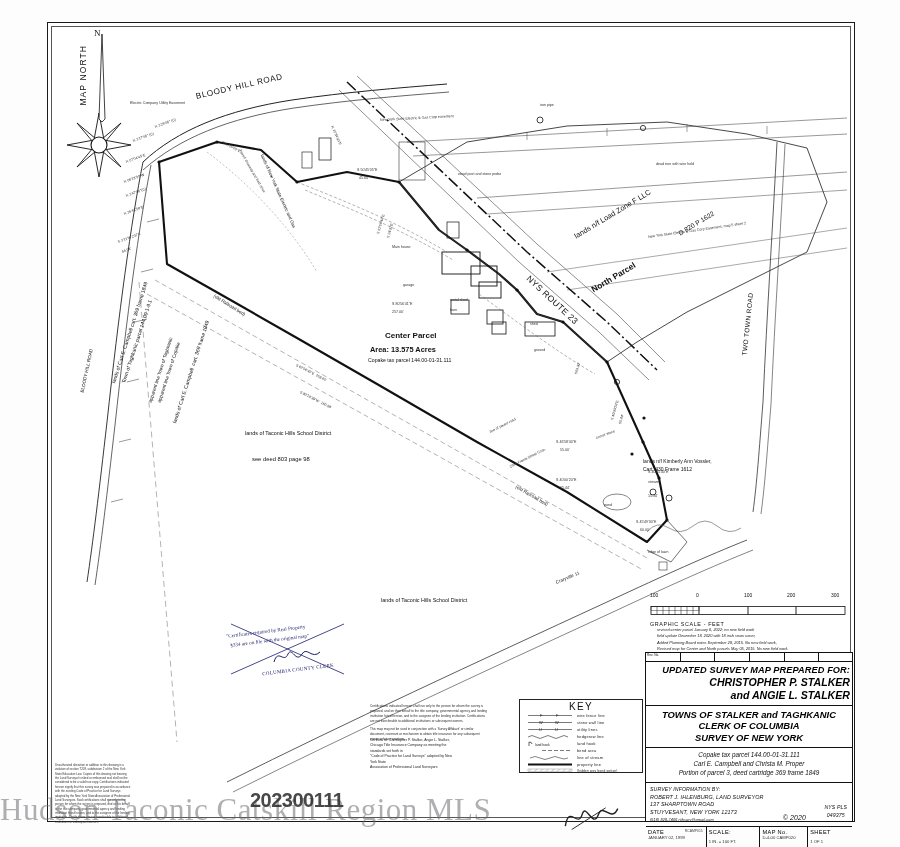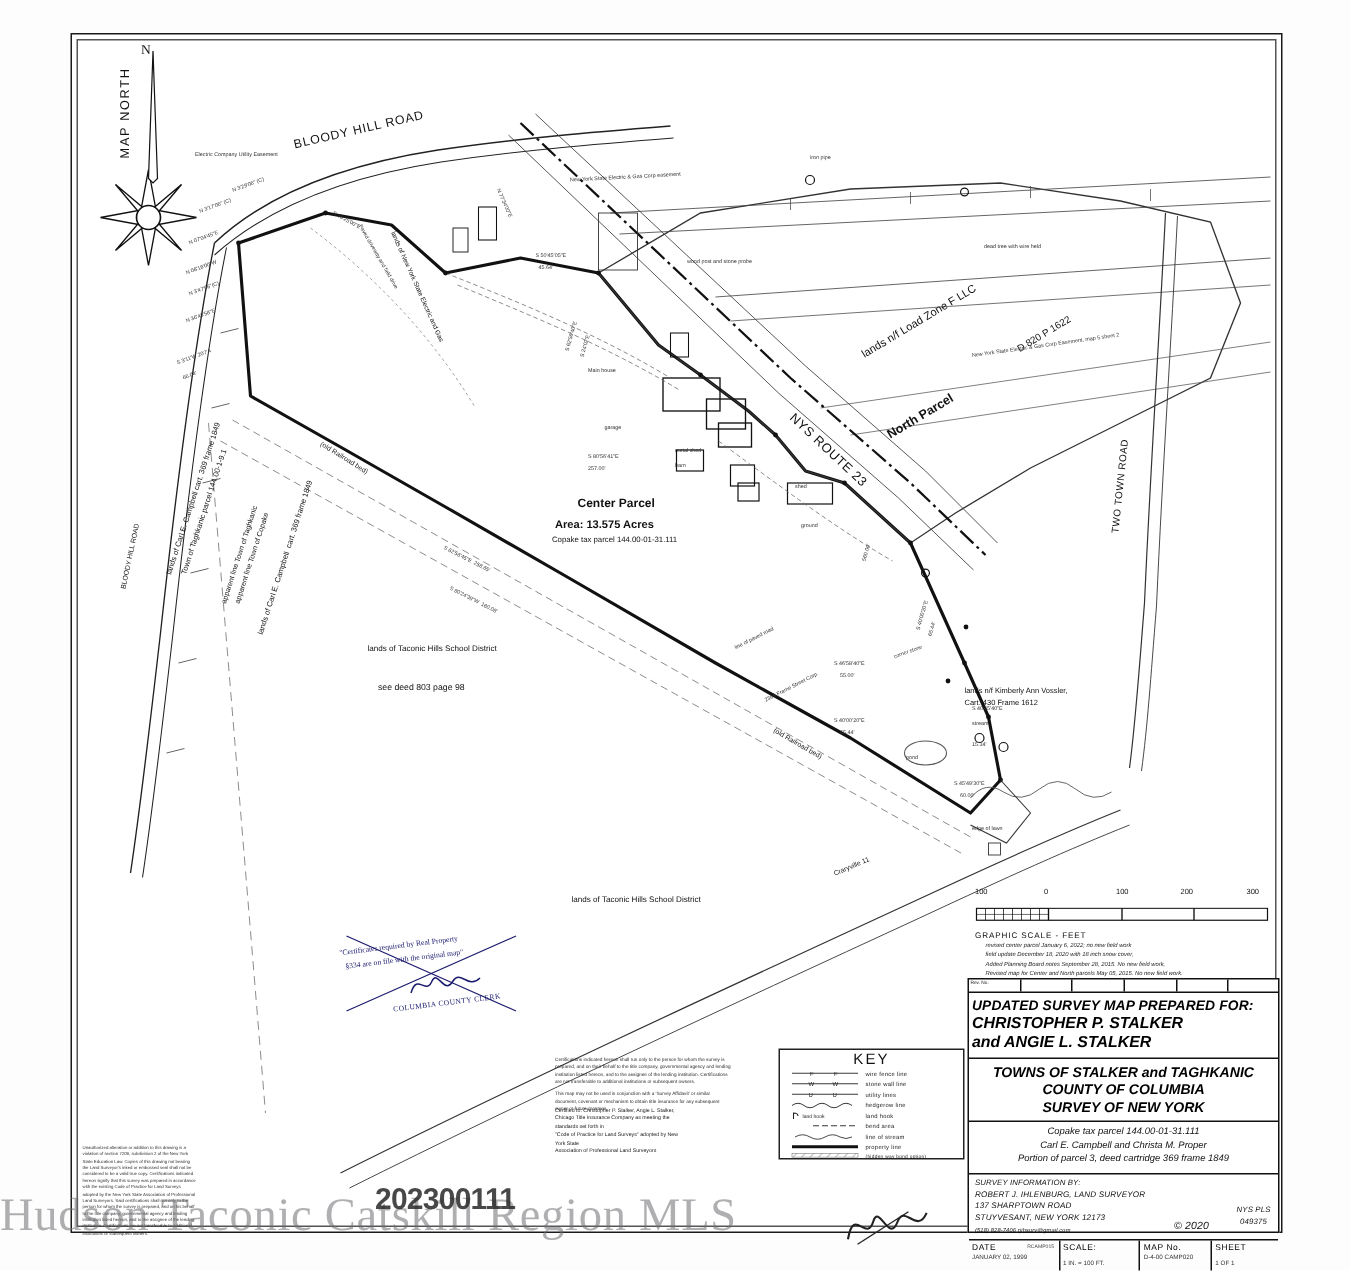--- a/index.html
+++ b/index.html
@@ -77,21 +77,21 @@
   
   #titleblock {
     position: absolute; left: 645px; top: 652px;
     width: 206px; height: 168px;
     border: 1.2px solid #111; background:#fff;
   }
   .tb-sec { border-bottom: 1.1px solid #111; }
   .tb-revrow { height: 8px; display:flex; }
   .tb-revrow .c { border-right: 0.8px solid #111; height:100%; }
   .tb-revrow .c span { font-size: 3.2px; padding-left:1px; color:#222; display:block; }
-  #tb-main { text-align: left; padding: 3px 2px 4px; }
+  #tb-main { text-align: right; padding: 3px 2px 4px; }
   #tb-main .l1 { font-size: 9.2px; font-style: italic; font-weight: bold; letter-spacing: .1px; }
   #tb-main .l2 { font-size: 10.6px; font-style: italic; font-weight: bold; margin-top: 1px; }
   #tb-main .l3 { font-size: 10.6px; font-style: italic; font-weight: bold; margin-top: 1px; }
   #tb-town { text-align:center; padding: 3px 2px 4px; }
   #tb-town div { font-size: 9.4px; font-style: italic; font-weight: bold; line-height: 1.22; }
   #tb-parcel { text-align:center; padding: 3px 2px 4px; }
   #tb-parcel div { font-size: 6.3px; font-style: italic; line-height: 1.42; color:#111; }
   #tb-surveyor { padding: 3px 4px 3px; position: relative; }
   #tb-surveyor div { font-size: 5.2px; font-style: italic; line-height: 1.42; color:#111; letter-spacing:.1px;}
   #tb-surveyor .addrline { font-size: 5.4px; }
@@ -500,21 +500,21 @@
     </div>
 
     <div class="tb-sec" id="tb-main">
       <div class="l1">UPDATED SURVEY MAP PREPARED FOR:</div>
       <div class="l2">CHRISTOPHER P. STALKER</div>
       <div class="l3">and ANGIE L. STALKER</div>
     </div>
 
     <div class="tb-sec" id="tb-town">
       <div>TOWNS OF STALKER and TAGHKANIC</div>
-      <div>COUNTY OF COLUMBIA</div>
+      <div>CLERK OF COLUMBIA</div>
       <div>SURVEY OF NEW YORK</div>
     </div>
 
     <div class="tb-sec" id="tb-parcel">
       <div>Copake tax parcel 144.00-01-31.111</div>
       <div>Carl E. Campbell and Christa M. Proper</div>
       <div>Portion of parcel 3, deed cartridge 369 frame 1849</div>
     </div>
 
     <div class="tb-sec" id="tb-surveyor">

